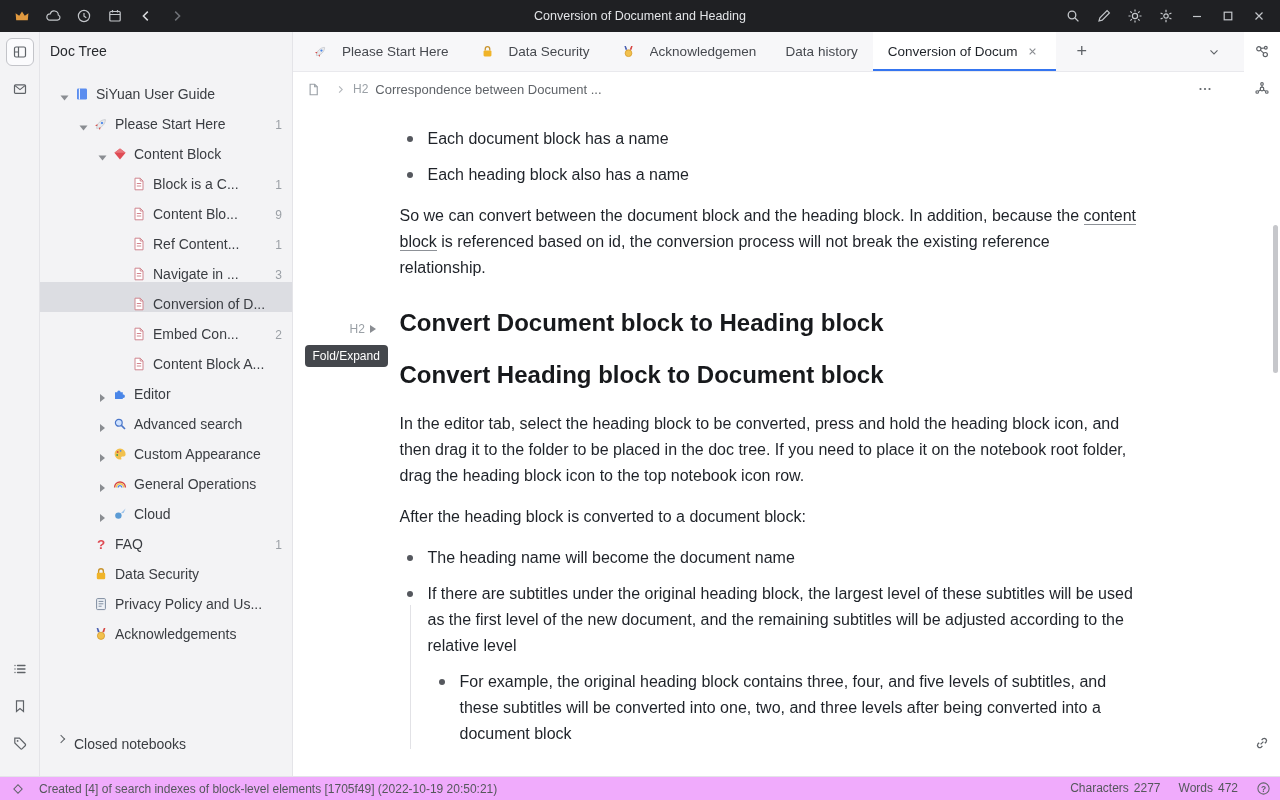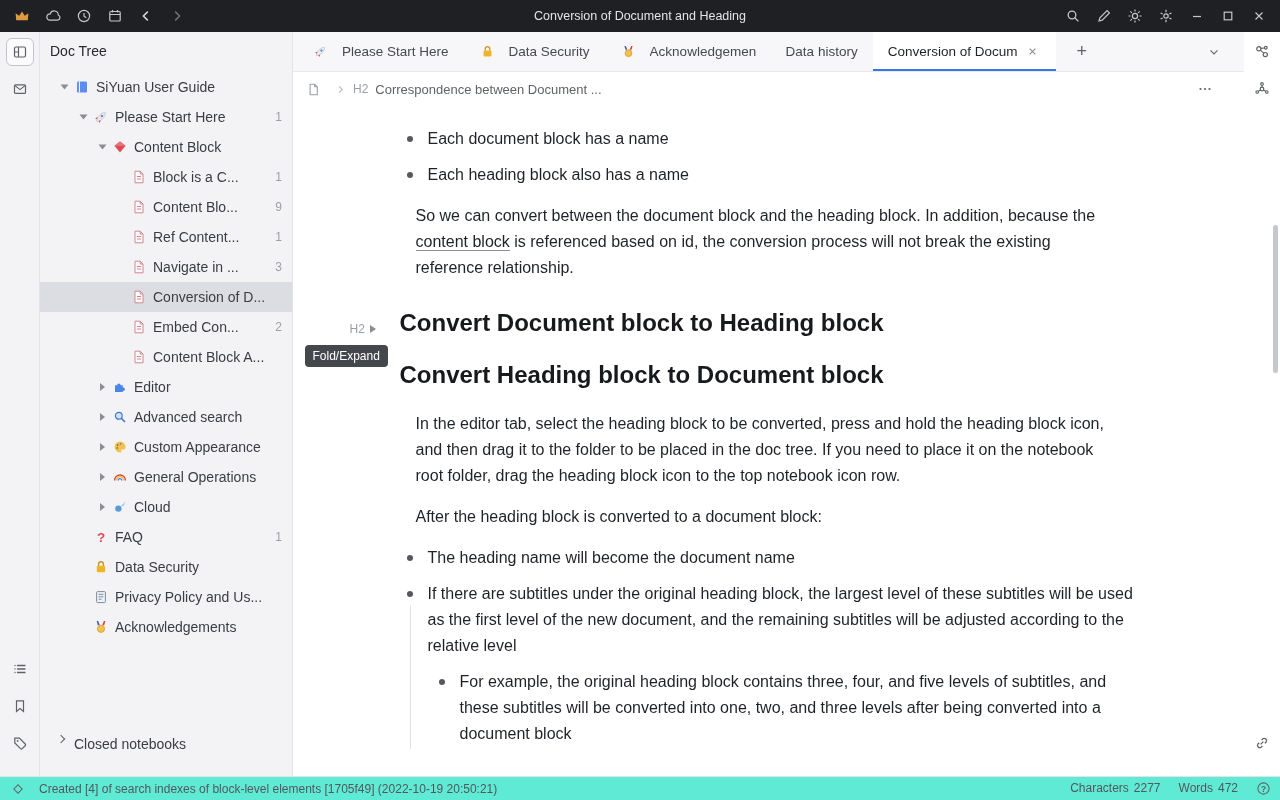--- a/index.html
+++ b/index.html
@@ -20,21 +20,21 @@
 .dock{display:flex;flex-direction:column;align-items:center}
 .dock-left{flex:0 0 40px;background:#f3f3f5;border-right:1px solid #e4e4e8;padding:6px 0 10px}
 .dock-right{flex:0 0 36px;background:#fff;padding:6px 0 10px}
 .dock-btn{width:28px;height:28px;display:flex;align-items:center;justify-content:center;margin-bottom:9px;border-radius:6px}
 .dock-btn.active{border:1px solid #c3c4c9;background:#fbfbfd}
 .dock-spacer{flex:1}
 
 
 .sidebar{flex:0 0 253px;background:#f3f3f5;border-right:1px solid #e4e4e8;position:relative;padding-top:4px;overflow:hidden;font-size:14px;color:#3a3d42}
 .sb-header{height:30px;display:flex;align-items:center;padding:0 10px;color:#26282c;margin-bottom:6px}
-.trow{height:30px;display:flex;align-items:center;padding-right:10px}
+.trow{height:30px;display:flex;align-items:flex-end;padding-right:10px}
 .trow.selected{background:#dcdde2}
 .lvl0{padding-left:16px}.lvl1{padding-left:35px}.lvl2{padding-left:54px}.lvl3{padding-left:73px}
 .chev{width:17px;flex:0 0 17px;display:flex;align-items:center;justify-content:center}
 .chev::before{content:"";width:0;height:0;border-left:5px solid #8a8d92;border-top:4px solid transparent;border-bottom:4px solid transparent}
 .chev.down::before{transform:rotate(90deg)}
 .chev.none::before{display:none}
 .ticon{width:17px;flex:0 0 17px;height:16px;display:flex;align-items:center;justify-content:center;margin-right:6px}
 .tlabel{flex:1;white-space:nowrap;overflow:hidden}
 .tcount{font-size:12px;color:#9ba0a6;margin-left:6px}
 .closed-nb{position:absolute;left:0;right:0;bottom:12px;height:28px;display:flex;align-items:flex-start;padding-left:18px}
@@ -54,38 +54,38 @@
 .tab-menu{width:28px;height:28px;align-self:center;display:flex;align-items:center;justify-content:center;margin-left:auto;margin-right:16px}
 
 .breadcrumb{flex:0 0 34px;display:flex;align-items:center;padding:0 12px;gap:7px;font-size:13px;color:#5f6368;background:#fff}
 .bc-htag{color:#9aa0a6;font-size:12px}
 .bc-title{white-space:nowrap;overflow:hidden}
 .bc-more{margin-left:auto;width:26px;height:22px;display:flex;align-items:center;justify-content:center;margin-right:14px;border-radius:4px}
 
 
 .editor{flex:1;position:relative;overflow:hidden;font-size:16px;line-height:26px;color:#1f2329}
 .content{width:738px;margin:0 auto;padding-top:10px}
-.content p{margin:15px 16px}
+.content p{margin:15px 0}
 ul.lst{list-style:none;padding-left:28px;margin:10px 0}
 ul.lst>li{position:relative;margin:10px 0}
 ul.lst>li::before{content:"";position:absolute;left:-21px;top:10px;width:6px;height:6px;border-radius:50%;background:#55585e}
 ul.sub{list-style:none;padding-left:32px;margin-top:10px}
 ul.sub>li{position:relative;margin:0 0}
 ul.sub>li::before{content:"";position:absolute;left:-21px;top:10px;width:6px;height:6px;border-radius:50%;background:#55585e}
 li.haskids::after{content:"";position:absolute;left:-18px;top:24px;bottom:-2px;width:1px;background:#e2e2e6}
 h2.hblock{font-size:24px;line-height:32px;font-weight:700;margin:26px 0 20px;position:relative;color:#17191c}
 h2.hblock.second{margin-top:12px}
 .ref{border-bottom:1px solid #8d9197}
 .gutter{position:absolute;left:-50px;top:6px;display:flex;align-items:center;gap:5px;font-size:12px;font-weight:400;color:#9aa0a6}
 .tri{width:0;height:0;border-left:6px solid #8a8d92;border-top:4.5px solid transparent;border-bottom:4.5px solid transparent}
 .tooltip{position:absolute;left:-95px;top:38px;background:#44474c;color:#fff;font-size:12px;line-height:16px;padding:3px 8px;border-radius:4px;font-weight:400;white-space:nowrap;z-index:3}
 .scroll-thumb{position:absolute;right:2px;top:225px;width:5px;height:148px;border-radius:3px;background:#c6c7cb;z-index:7}
 
 
-.statusbar{flex:0 0 24px;background:#5eead4;border-top:1px solid #e4e4e8;display:flex;align-items:center;padding:0 9px;font-size:12px;color:#54575c;gap:7px}
+.statusbar{flex:0 0 24px;background:#f0abfc;border-top:1px solid #e4e4e8;display:flex;align-items:center;padding:0 9px;font-size:12px;color:#54575c;gap:7px}
 .sb-msg{white-space:nowrap}
 .sb-right{margin-left:auto;display:flex;gap:18px}
 .sb-counter{display:flex;gap:5px;white-space:nowrap}
 </style>
 </head>
 <body>
 
 <div class="window">
 
   <header class="titlebar">

